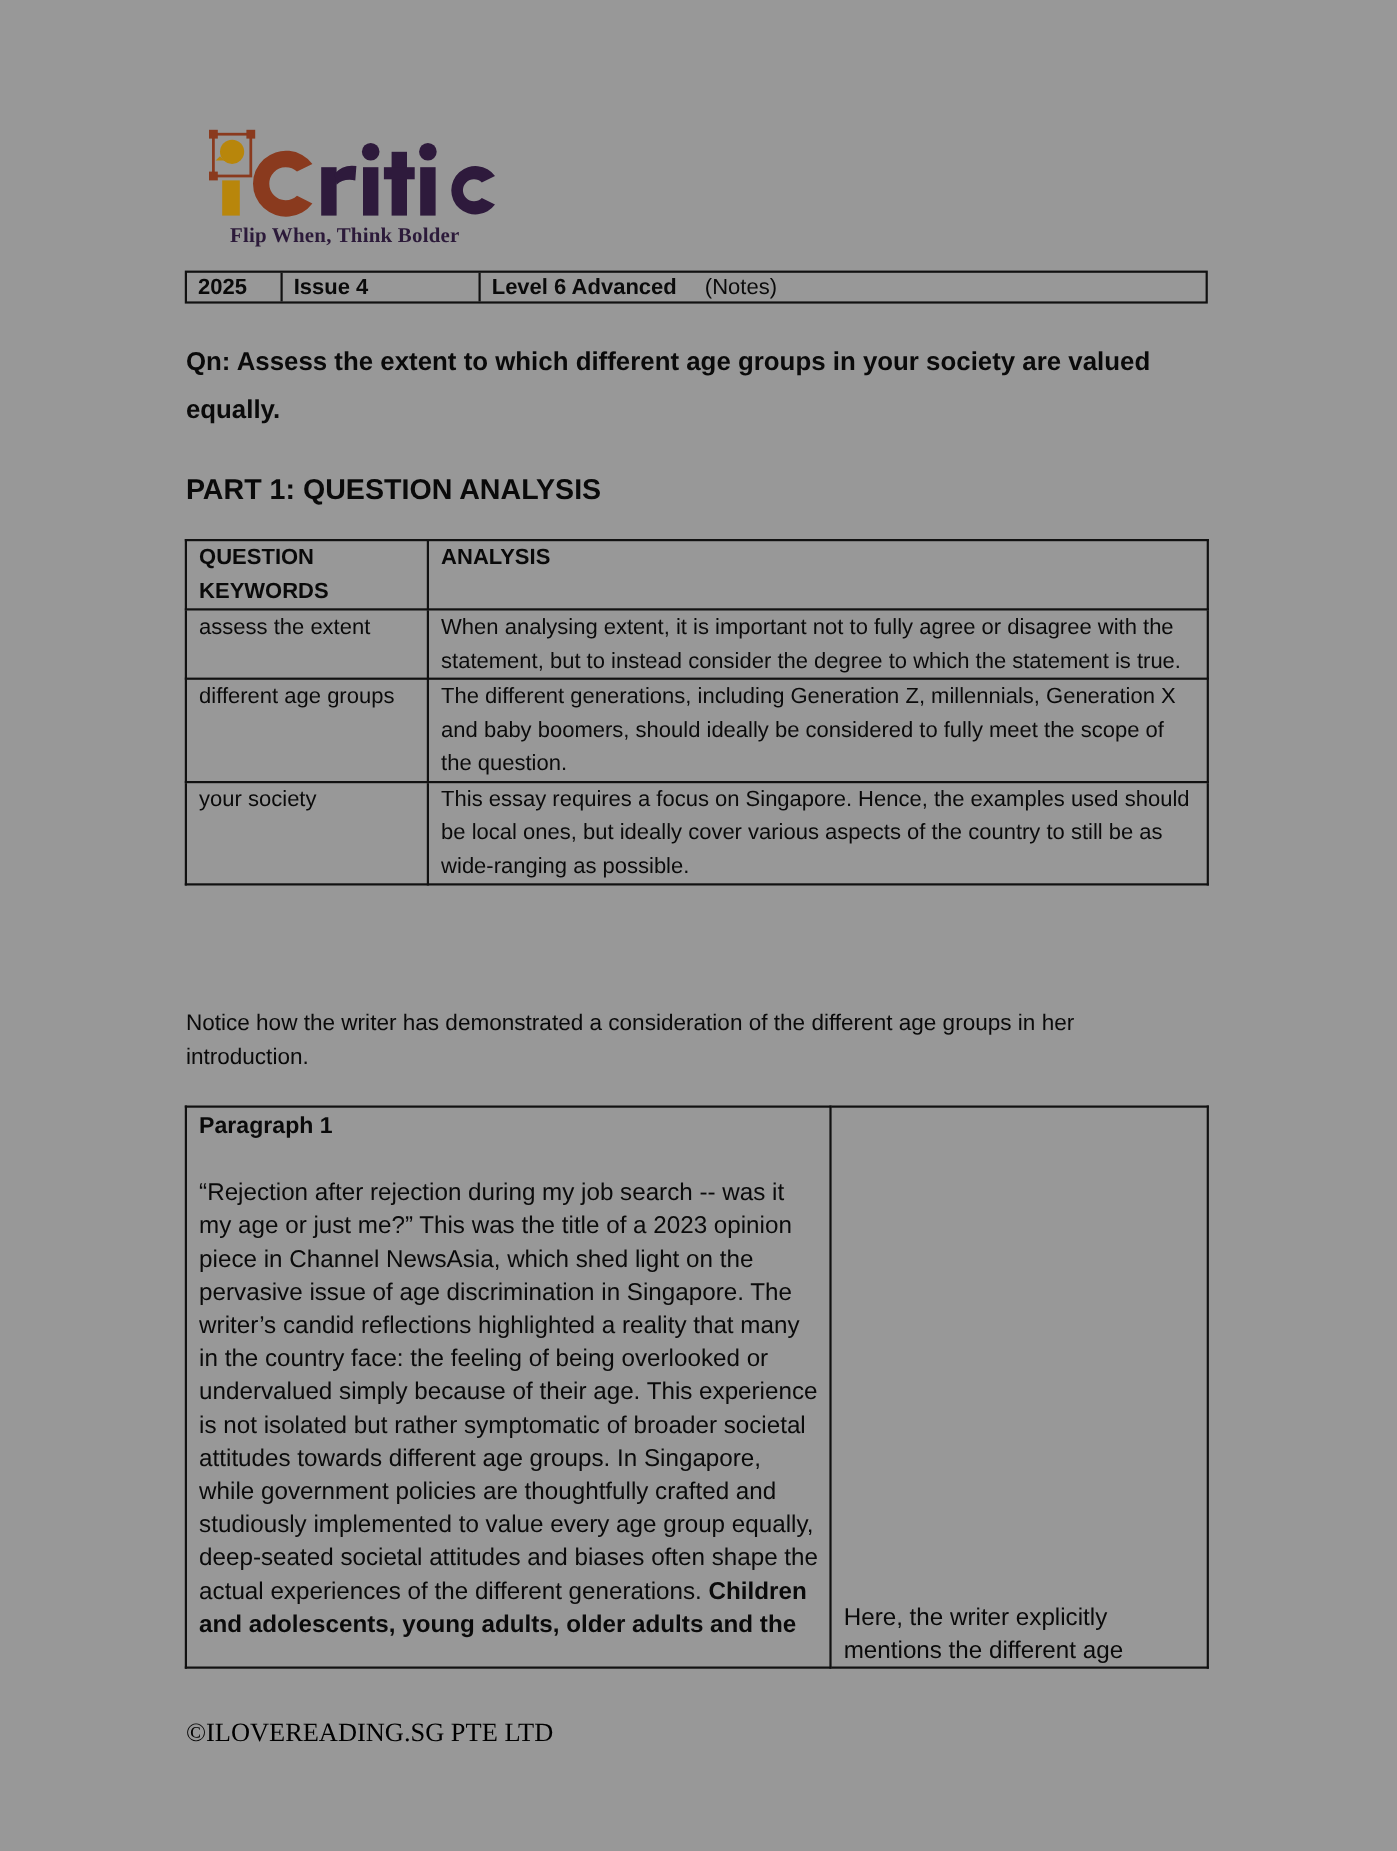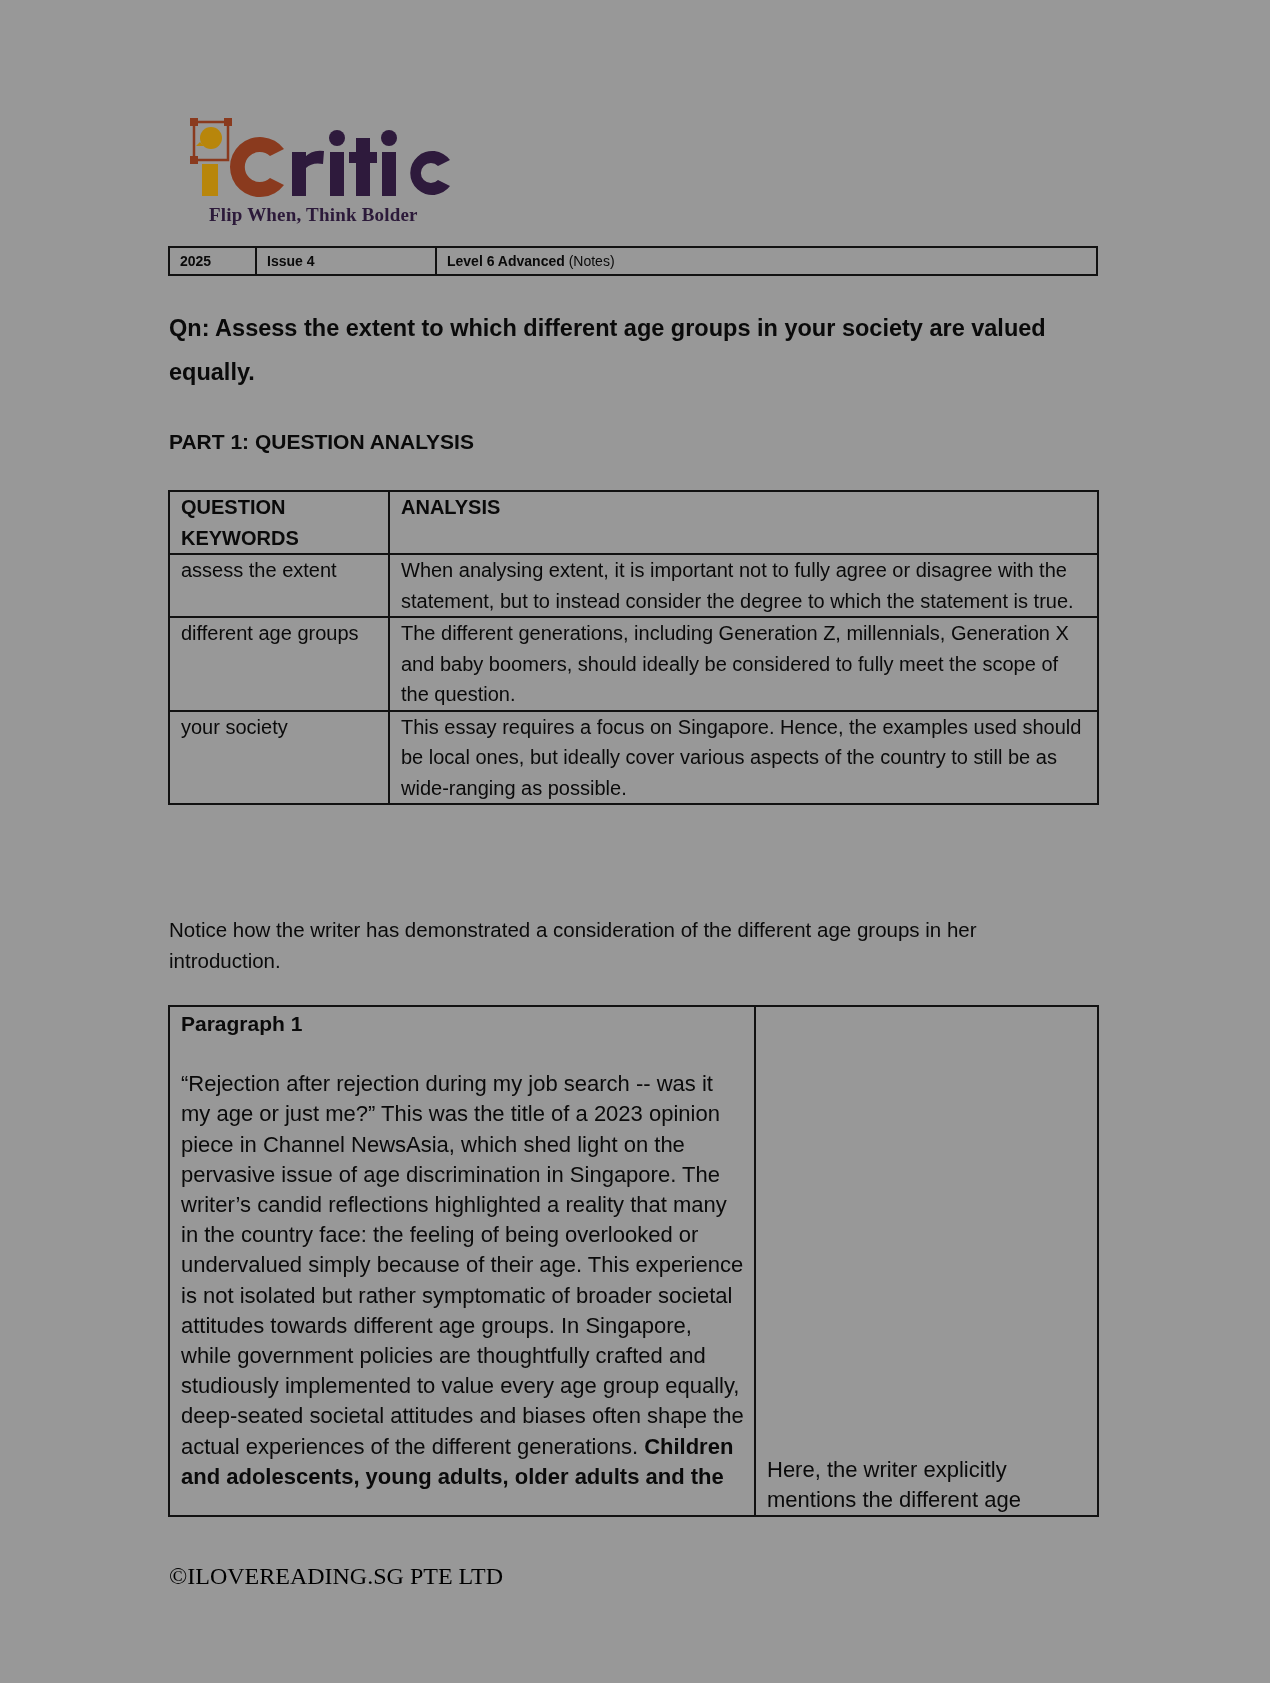--- a/index.html
+++ b/index.html
@@ -22,40 +22,40 @@
     font-weight: bold; font-size: 19px;
     color: #2c1a3a; letter-spacing: 0.2px;
     white-space: nowrap;
   }
   .issue-bar {
     position: absolute; left: 168px; top: 246px;
     width: 930px; height: 30px;
     border: 2px solid #111;
     box-sizing: border-box;
     display: flex; align-items: center;
-    font-size: 14px;
+    font-size: 20px;
   }
   .issue-bar .cell {
     height: 100%; display: flex; align-items: center;
     padding-left: 10px; box-sizing: border-box;
     border-right: 2px solid #111;
   }
-  .issue-bar .cell:last-child { border-right: none; }
+  .issue-bar .cell:last-child { border-right: none; gap: 20px; }
   .issue-bar .c1 { width: 87px; font-weight: bold; }
   .issue-bar .c2 { width: 180px; font-weight: bold; }
   .issue-bar .c3 { flex: 1; }
   .bold { font-weight: bold; }
   .question {
     position: absolute; left: 169px; top: 306px;
     width: 940px;
     font-size: 23.5px; font-weight: bold; line-height: 44px;
   }
   .part-title {
     position: absolute; left: 169px; top: 430px;
-    font-size: 21px; font-weight: bold;
+    font-size: 26px; font-weight: bold;
   }
   table.qa {
     position: absolute; left: 168px; top: 490px;
     width: 931px;
     border-collapse: collapse;
     font-size: 20px; line-height: 30.5px;
   }
   table.qa td {
     border: 2px solid #111;
     vertical-align: top;

